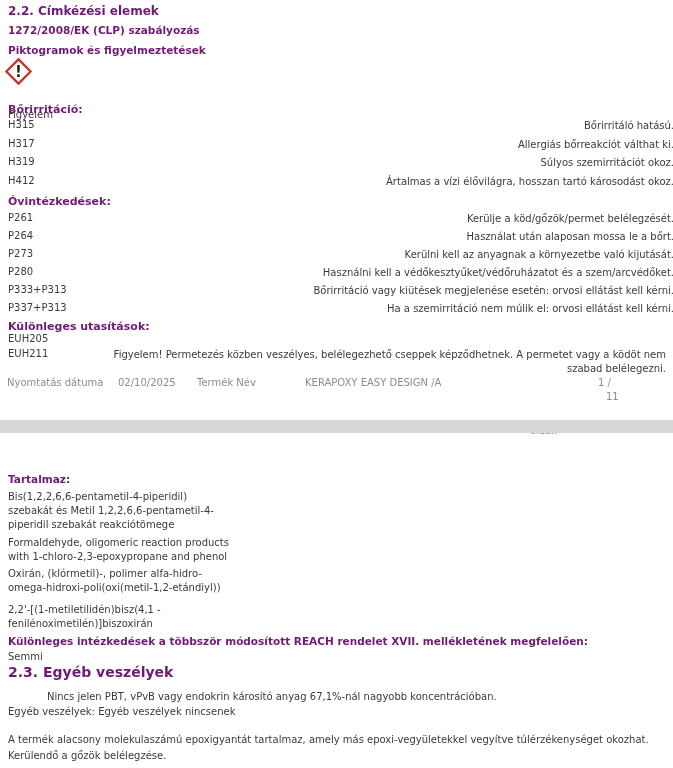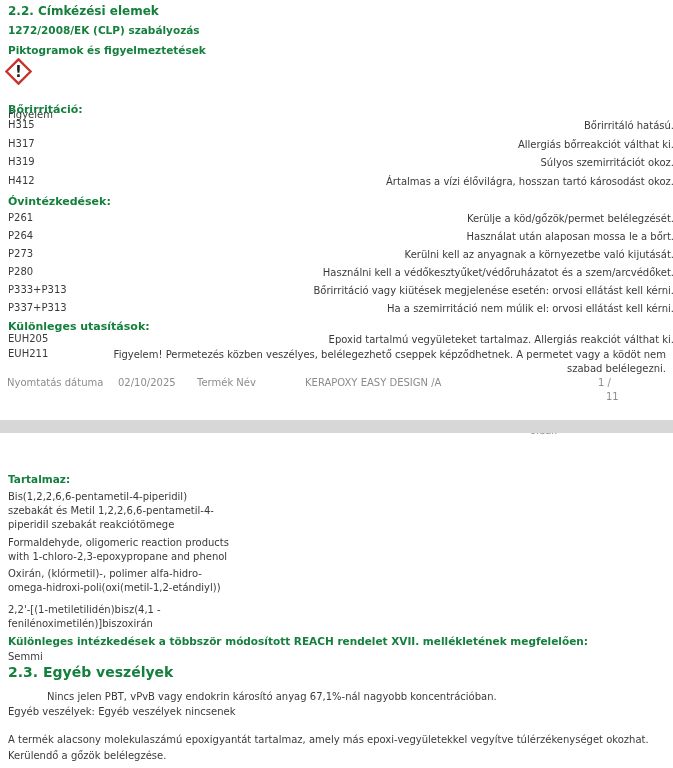--- a/index.html
+++ b/index.html
@@ -4,21 +4,21 @@
 <title>SDS</title>
 <style>
   * { margin:0; padding:0; box-sizing:border-box; }
   html,body { background:#ffffff; }
   body {
     width:673px; height:768px; position:relative; overflow:hidden;
     font-family:"DejaVu Sans","Liberation Sans",sans-serif;
     color:#3a3a3a; font-size:10px;
   }
   .abs { position:absolute; left:8px; }
-  .b { font-weight:bold; color:#15803d; }
+  .b { font-weight:bold; color:#701a75; }
   .h-main  { font-size:12px; }
   .h-sub   { font-size:10.5px; }
   .h-sect  { font-size:11px; }
   .h-sect2 { font-size:14px; }
   .row { position:absolute; left:0; width:673px; height:16px; }
   .code { position:absolute; left:8px; white-space:nowrap; }
   .desc { position:absolute; left:94px; width:580px; line-height:14px;text-align:right; }
   .desc-narrow { max-width:572px; }
   .footer { position:absolute; left:0; top:377px; width:654px; height:14px;
             color:#8c8c8c; font-size:10px; }
@@ -93,21 +93,20 @@
 </div>
 <div class="row" style="top:302px">
   <span class="code">P337+P313</span>
   <span class="desc">Ha a szemirritáció nem múlik el: orvosi ellátást kell kérni.</span>
 </div>
 
 <div class="abs b h-sect" style="top:320px">Különleges utasítások:</div>
 
 <div class="row" style="top:333px">
   <span class="code">EUH205</span>
-  <span class="desc">Epoxid tartalmú vegyületeket tartalmaz. Allergiás reakciót válthat ki.</span>
 </div>
 <div class="row" style="top:348px; height:30px">
   <span class="code">EUH211</span>
   <span class="desc desc-narrow">Figyelem! Permetezés közben veszélyes, belélegezhető cseppek képződhetnek. A permetet vagy a ködöt nem szabad belélegezni.</span>
 </div>
 
 <div class="footer">
   <span class="f1">Nyomtatás dátuma</span>
   <span class="f2">02/10/2025</span>
   <span class="f3">Termék Név</span>

